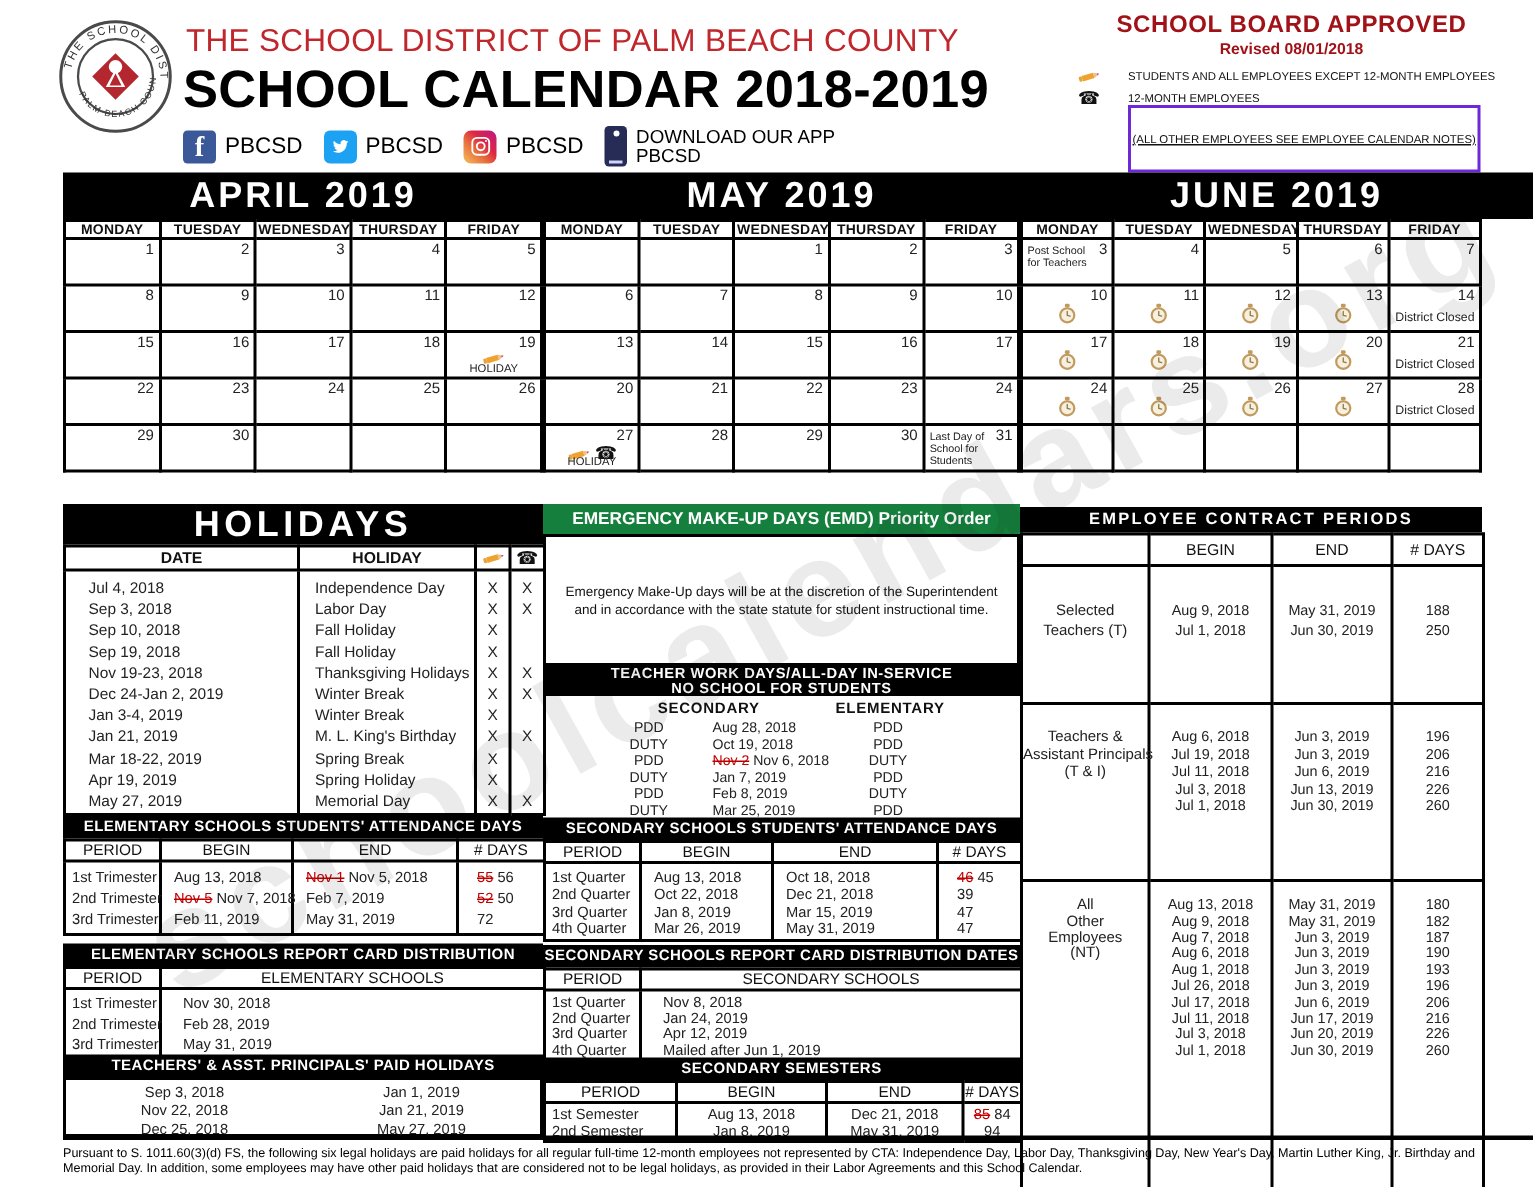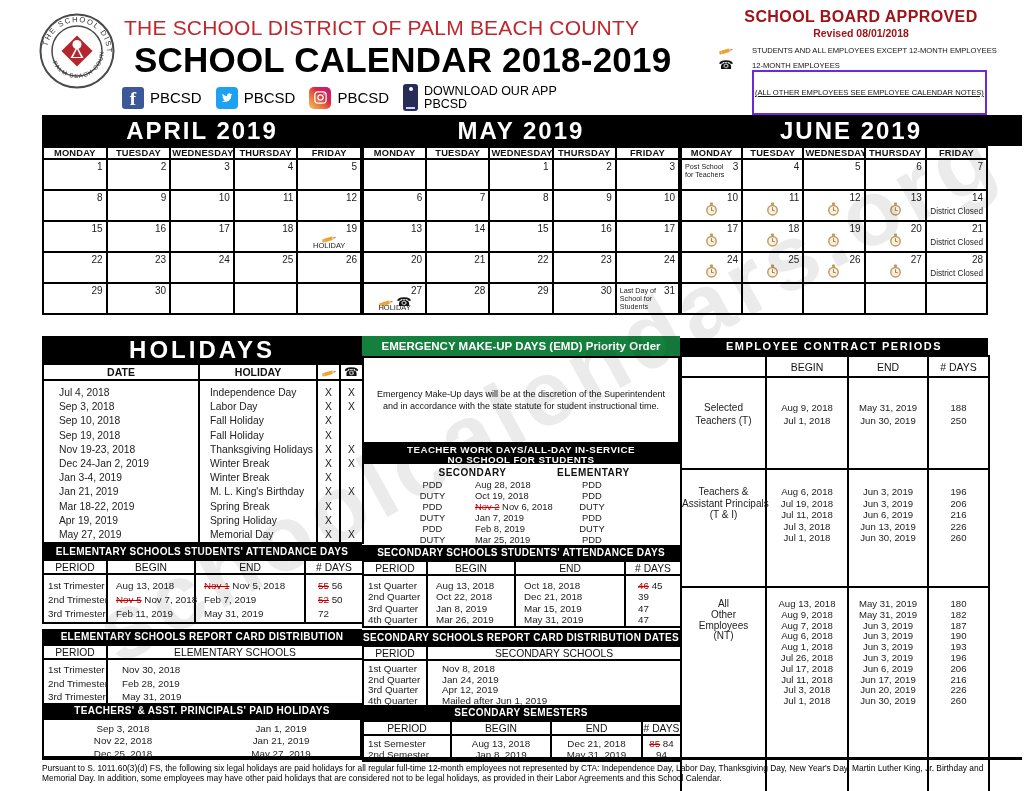--- a/index.html
+++ b/index.html
@@ -7,21 +7,21 @@
   .page { position:absolute; inset:0; width:1024px; height:791px; background:#fff; }
 
   
   .watermark { position:absolute; left:40px; top:340px; font-size:92px; font-weight:bold; letter-spacing:6px;
     color:rgba(110,110,110,0.14); transform:rotate(-29deg); transform-origin:center; white-space:nowrap;
     pointer-events:none; z-index:6; mix-blend-mode:multiply; }
 
   
   .logo { position:absolute; left:38px; top:12px; width:78px; height:78px; }
   .district-line { position:absolute; left:124px; top:16px; font-size:21px; color:#c0272d; letter-spacing:.2px; }
-  .main-title { position:absolute; left:122px; top:40px; font-size:35px; font-weight:bold; color:#000; letter-spacing:.2px;margin-left:12px; }
+  .main-title { position:absolute; left:122px; top:40px; font-size:35px; font-weight:bold; color:#000; letter-spacing:.2px; }
   .social-row { position:absolute; left:122px; top:84px; display:flex; align-items:center; gap:14px; }
   .soc { display:flex; align-items:center; gap:6px; }
   .soc-label { font-size:15px; color:#000; }
   .fb-icon { width:22px; height:22px; background:#3b5998; color:#fff; border-radius:3px; display:inline-flex; align-items:flex-end; justify-content:center; font-weight:bold; font-size:19px; line-height:21px; font-family:"Liberation Serif",serif; }
   .tw-icon { width:22px; height:22px; background:#1da1f2; border-radius:4px; display:inline-flex; align-items:center; justify-content:center; }
   .ig-icon { width:22px; height:22px; border-radius:5px; background:linear-gradient(45deg,#f5c15b,#e6683c 40%,#dc2743 62%,#bc1888); display:inline-flex; align-items:center; justify-content:center; }
   .app-icon { width:15px; height:27px; background:#262c55; border-radius:3px; position:relative; flex:none; }
   .app-icon::before { content:""; position:absolute; top:3px; left:50%; margin-left:-2px; width:4px; height:4px; border-radius:50%; background:#fff; }
   .app-icon::after { content:""; position:absolute; bottom:2px; left:3px; right:3px; height:2px; background:#cfd4ff; }
   .app-text { font-size:12.5px; line-height:13px; color:#000; }

